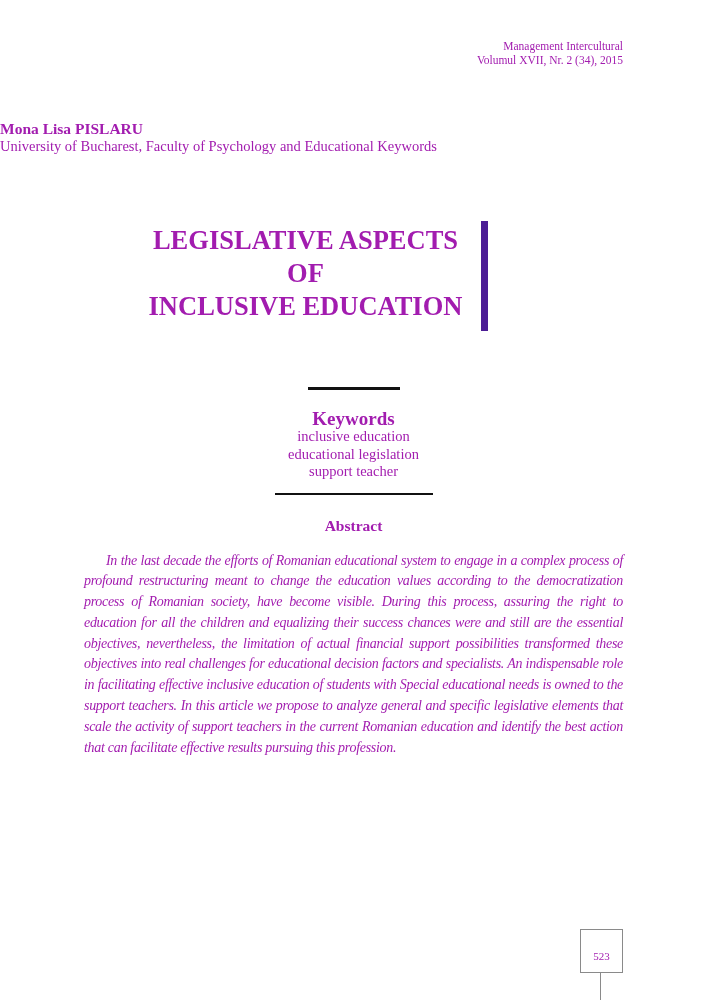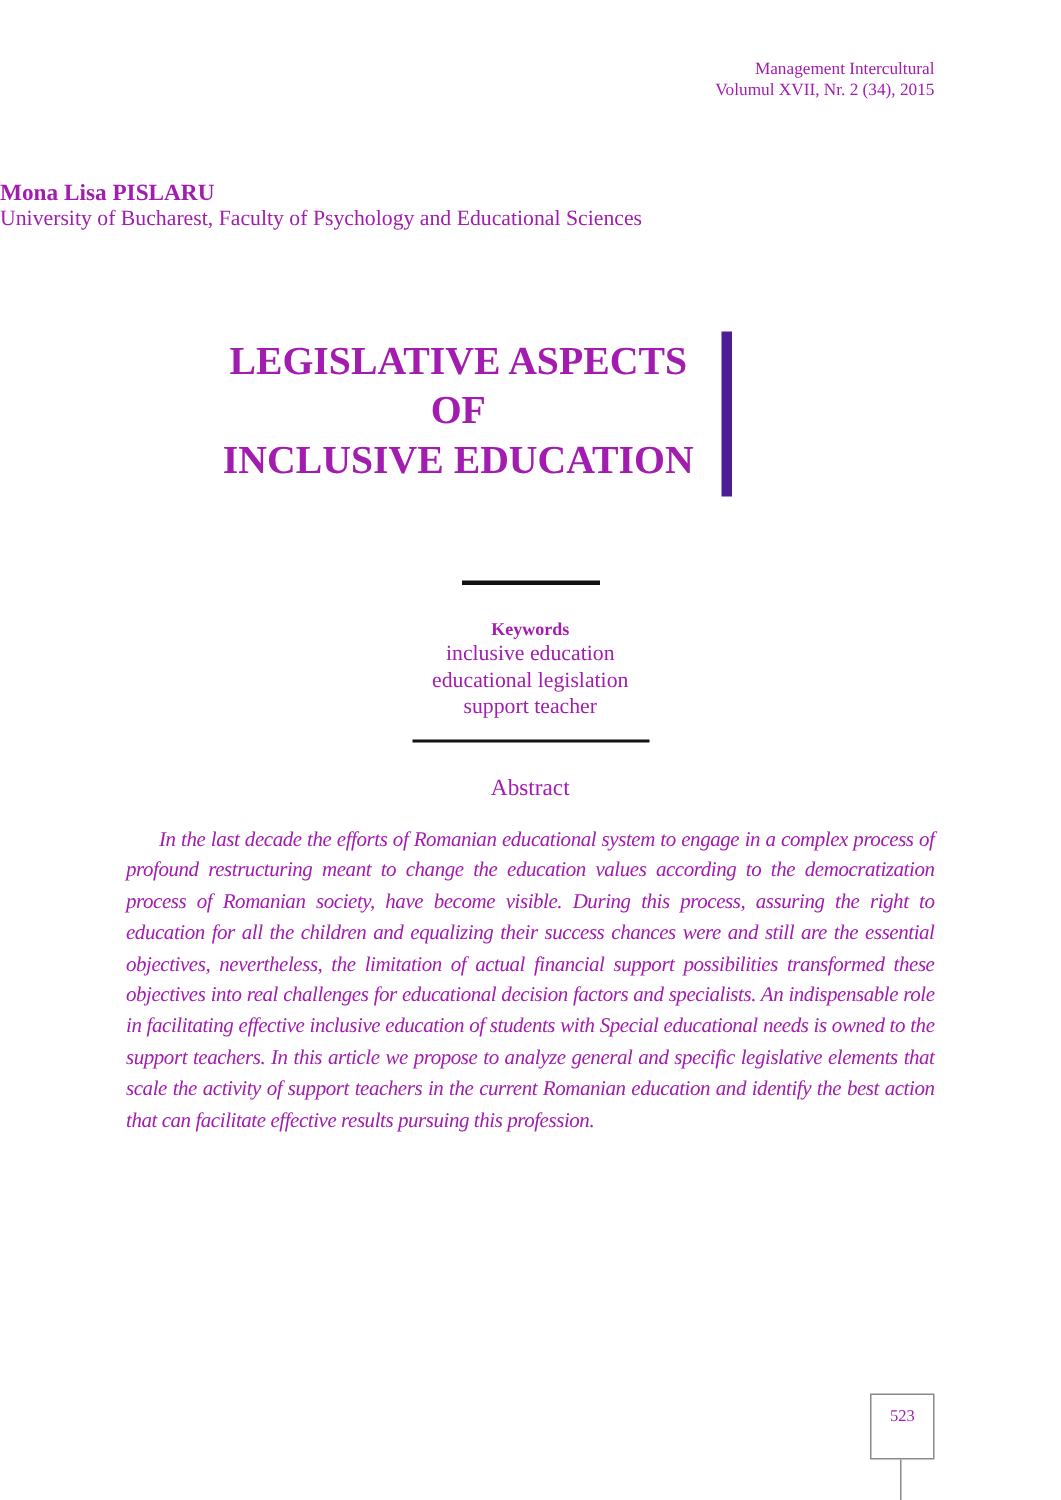--- a/index.html
+++ b/index.html
@@ -44,28 +44,28 @@
   .article-type {
     flex: 1;
     padding-left: 9px;
     padding-top: 5px;
     font-size: 17px;
     line-height: 22px;
   }
 
   .keywords-section { margin-top: 56px; text-align: center; }
   .rule-short { width: 92px;  height: 3px; background: #111; margin: 0 auto; }
-  .kw-heading { margin-top: 20px; font-weight: bold; font-size: 12px; line-height: 18px; }
+  .kw-heading { margin-top: 20px; font-weight: bold; font-size: 19px; line-height: 18px; }
   .kw-item    { font-size: 14.5px; line-height: 17.5px; }
   .rule-long  { width: 158px; height: 2px; background: #111; margin: 12px auto 0; }
 
   .abstract-heading {
     margin-top: 21px;
     text-align: center;
-    font-weight: normal;
+    font-weight: bold;
     font-size: 15.5px;
     line-height: 19px;
   }
   .abstract-text {
     margin: 16px 84px 0 84px;
     text-align: justify;
     font-style: italic;
     font-size: 14px;
     line-height: 20.8px;
     text-indent: 22px;
@@ -74,21 +74,21 @@
 
   .page-box {
     position: absolute;
     left: 580px;
     top: 929px;
     width: 43px;
     height: 44px;
     border: 1px solid #8a8a8a;
     text-align: center;
     font-size: 11px;
-    padding-top: 8px;
+    padding-top: 20px;
     background: #ffffff;
   }
   .page-stem {
     position: absolute;
     left: 600px;
     top: 973px;
     width: 1px;
     height: 27px;
     background: #8a8a8a;
   }
@@ -98,21 +98,21 @@
 
 <div class="page">
 
   <header class="journal-header">
     <div>Management Intercultural</div>
     <div>Volumul XVII,  Nr. 2 (34), 2015</div>
   </header>
 
   <div class="author-block">
     <div class="author-name">Mona Lisa PISLARU</div>
-    <div class="affiliation">University of Bucharest, Faculty of Psychology and Educational Sciences</div>
+    <div class="affiliation">University of Bucharest, Faculty of Psychology and Educational Keywords</div>
   </div>
 
   <div class="title-row">
     <h1 class="title-left">
       <span>LEGISLATIVE ASPECTS OF</span><br>
       <span>INCLUSIVE EDUCATION</span>
     </h1>
   </div>
 
   <div class="keywords-section">

